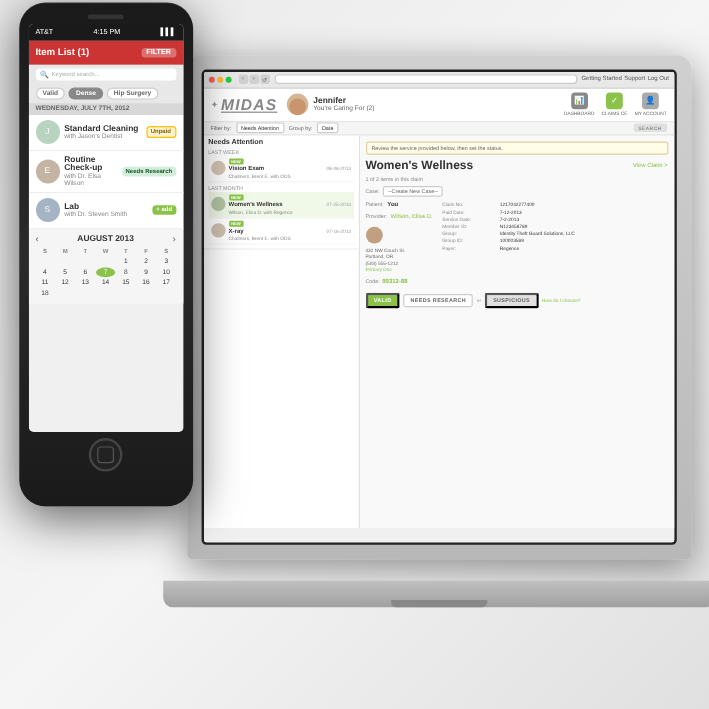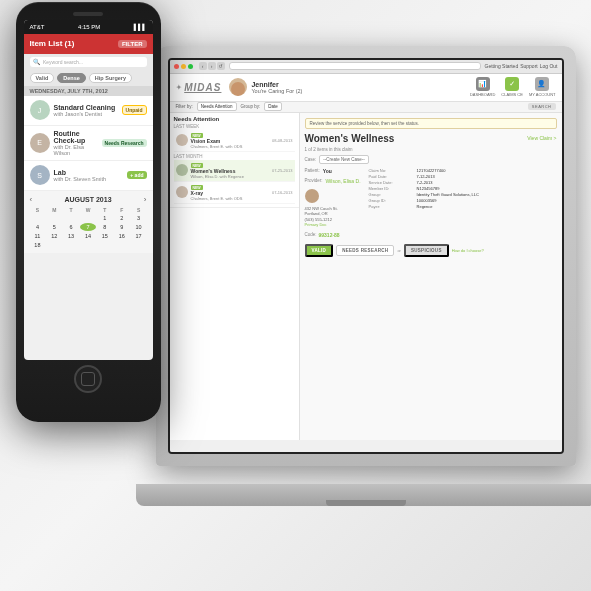--- a/index.html
+++ b/index.html
@@ -122,21 +122,21 @@
     
     .ls-header {
       background: #fff;
       display: flex;
       align-items: center;
       padding: 4px 6px;
       border-bottom: 1px solid #e0e0e0;
       height: 28px;
     }
     .ls-logo {
-      font-size: 10px;
+      font-size: 13px;
       font-weight: bold;
       color: #888;
       letter-spacing: 1px;
       font-style: italic;
       margin-right: 8px;
       text-decoration: underline;
     }
     .ls-user-photo {
       width: 18px; height: 18px;
       background: #d4b896;

